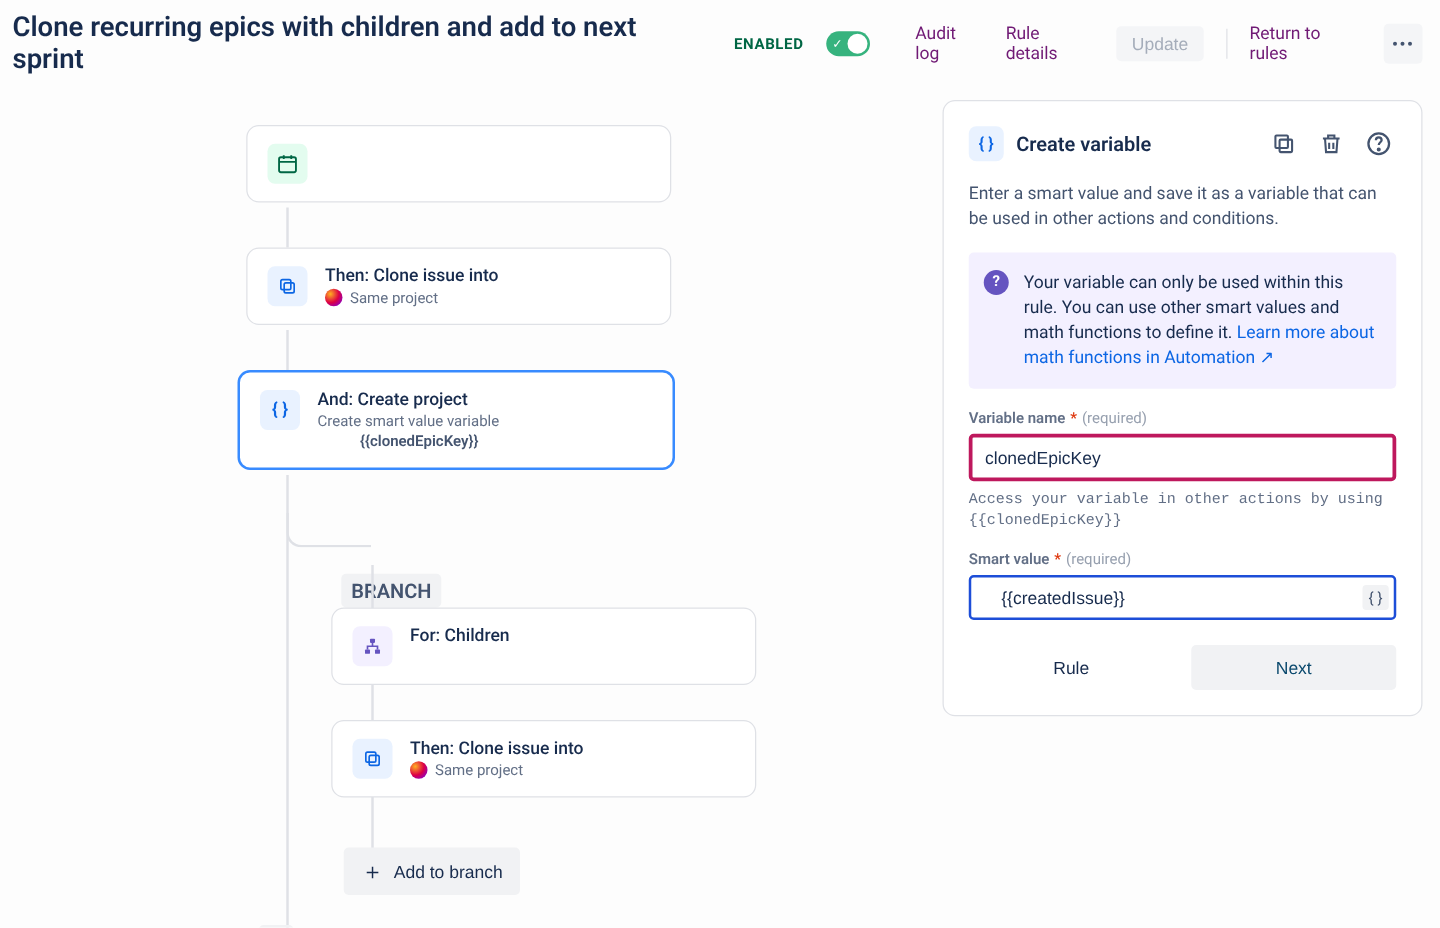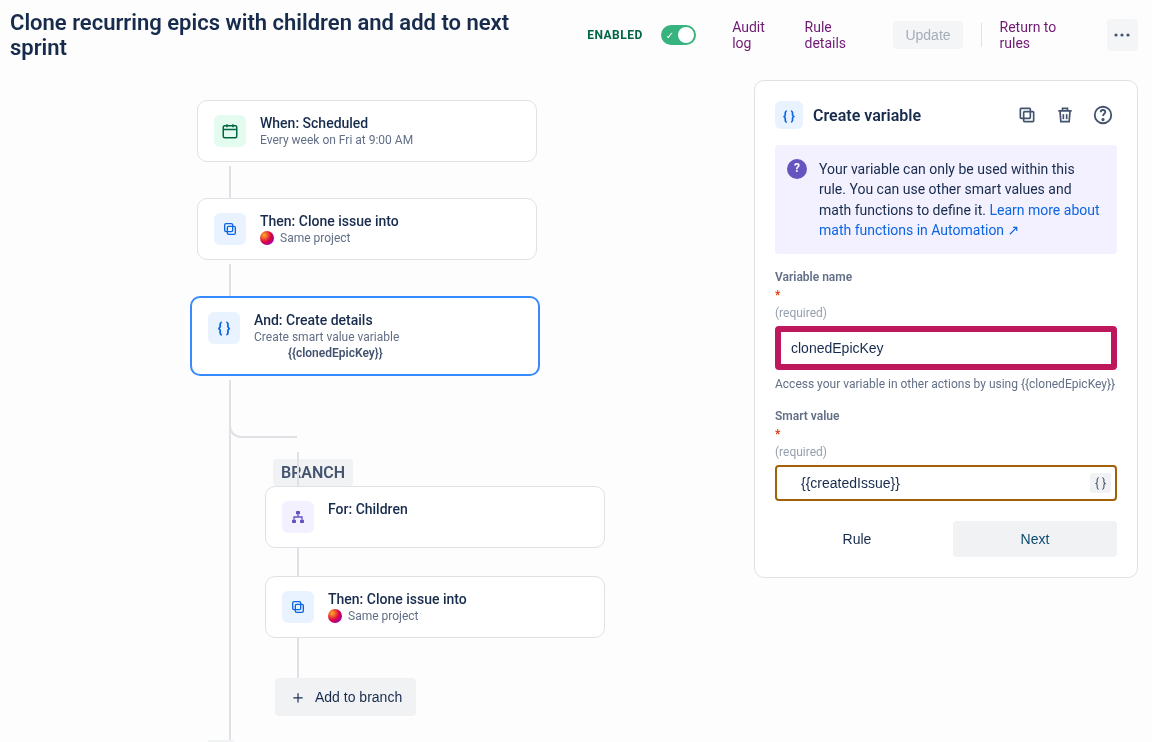--- a/index.html
+++ b/index.html
@@ -116,28 +116,28 @@
   .infobox {
     background:#F3F0FF; border-radius:4px; padding:14px 14px 14px 44px;
     position:relative; font-size:14px; color:#172B4D; line-height:1.45;
   }
   .infobox .qic {
     position:absolute; left:12px; top:14px;
     width:20px; height:20px; border-radius:50%; background:#6554C0; color:#fff;
     display:flex; align-items:center; justify-content:center; font-size:12px; font-weight:700;
   }
   .infobox a { color:#0C66E4; text-decoration:none; }
-  .fld-label { font-size:12px; font-weight:600; color:#626F86; display:flex; gap:4px;flex-direction:column; }
+  .fld-label { font-size:12px; font-weight:600; color:#626F86; display:flex; gap:4px; }
   .req-star { color:#DE350B; }
   .req-txt { color:#97A0AF; font-weight:400; }
   .text-input {
-    width:100%; border:6px solid #be185d; border-radius:4px;
+    width:100%; border:3px solid #be185d; border-radius:4px;
     padding:8px 10px; font-size:14px; color:#172B4D; outline:none;
   }
-  .text-input.plain { border:2px solid #a16207;padding-left:24px; }
+  .text-input.plain { border:2px solid #1d4ed8;padding-left:24px; }
   .fld-help { font-size:12px; color:#626F86; line-height:1.4; }
   .fld-help a { color:#0C66E4; text-decoration:none; }
   .sv-wrap { position:relative; }
   .sv-suffix {
     position:absolute; right:6px; top:50%; transform:translateY(-50%);
     background:#F1F2F4; border-radius:3px; padding:3px 5px;
     color:#44546F; font-size:12px;
   }
   .panel-foot { display:flex; gap:14px; margin-top:4px; }
   .panel-foot button {
@@ -182,24 +182,20 @@
 
       <div class="card pos" style="left:197px; top:0; width:340px;">
         <div class="icon-box ic-green">
           <svg width="18" height="18" viewBox="0 0 24 24" fill="none" stroke="#006644" stroke-width="2">
               <rect x="3" y="5" width="18" height="16" rx="2"></rect>
               <line x1="3" y1="10" x2="21" y2="10"></line>
               <line x1="8" y1="3" x2="8" y2="7"></line>
               <line x1="16" y1="3" x2="16" y2="7"></line>
             </svg>
         </div>
-        <div class="card-body">
-          <span class="card-title">When: Scheduled</span>
-          <span class="card-sub">Every week on Fri at 9:00 AM</span>
-        </div>
       </div>
       <div class="connector pos" style="left:229px; top:66px; height:32px;"></div>
 
       <div class="card pos" style="left:197px; top:98px; width:340px;">
         <div class="icon-box ic-blue">
           <svg width="16" height="16" viewBox="0 0 24 24" fill="none" stroke="#0C66E4" stroke-width="2">
               <rect x="8" y="8" width="12" height="12" rx="2"></rect>
               <rect x="4" y="4" width="12" height="12" rx="2"></rect>
             </svg>
         </div>
@@ -211,21 +207,21 @@
           </span>
         </div>
       </div>
       <div class="connector pos" style="left:229px; top:164px; height:32px;"></div>
 
       <div class="card selected pos" style="left:190px; top:196px; width:350px;">
         <div class="icon-box ic-blue">
           <span style="color:#0C66E4;font-weight:700;font-size:14px;">{ }</span>
         </div>
         <div class="card-body">
-          <span class="card-title">And: Create details</span>
+          <span class="card-title">And: Create project</span>
           <span class="card-sub">Create smart value variable</span>
           <span class="card-sub"><strong>{{clonedEpicKey}}</strong></span>
         </div>
       </div>
       <div class="connector pos" style="left:229px; top:280px; height:404px;"></div>
 
       <div class="pos" style="left:229px; top:310px; width:68px; height:28px; border-left:2px solid #DFE1E6; border-bottom:2px solid #DFE1E6; border-bottom-left-radius:12px;"></div>
 
       <div class="branch-tag pos" style="left:273px; top:331px;">BRANCH</div>
       <div class="connector pos" style="left:297px; top:352px; height:240px;"></div>
@@ -295,35 +291,36 @@
         </span>
         <span class="pact">
           <svg width="22" height="22" viewBox="0 0 24 24" fill="none" stroke="#44546F" stroke-width="2">
               <circle cx="12" cy="12" r="9"></circle>
               <path d="M9.5 9a2.5 2.5 0 115 0c0 1.5-2.5 2-2.5 4"></path>
               <circle cx="12" cy="17" r="0.8" fill="#44546F"></circle>
             </svg>
         </span>
       </div>
 
+      <div class="panel-desc">Enter a smart value and save it as a variable that can be used in other actions and conditions.</div>
 
       <div class="infobox">
         <span class="qic">?</span>
         <span>Your variable can only be used within this rule. You can use other smart values and math functions to define it. </span>
         <a href="#">Learn more about math functions in Automation ↗</a>
       </div>
 
       <div>
         <div class="fld-label">
           <span>Variable name</span>
           <span class="req-star">*</span>
           <span class="req-txt">(required)</span>
         </div>
         <input class="text-input" style="margin-top: 6px;" value="clonedEpicKey">
-        <div class="fld-help" style="margin-top:6px;">Access your variable in other actions by using {{clonedEpicKey}}</div>
+        <div class="fld-help" style="margin-top:6px;font-family:Liberation Mono, monospace;">Access your variable in other actions by using {{clonedEpicKey}}</div>
       </div>
 
       <div>
         <div class="fld-label">
           <span>Smart value</span>
           <span class="req-star">*</span>
           <span class="req-txt">(required)</span>
         </div>
         <div class="sv-wrap" style="margin-top:6px;">
           <input class="text-input plain" style="padding-right: 40px;" value="{{createdIssue}}">

